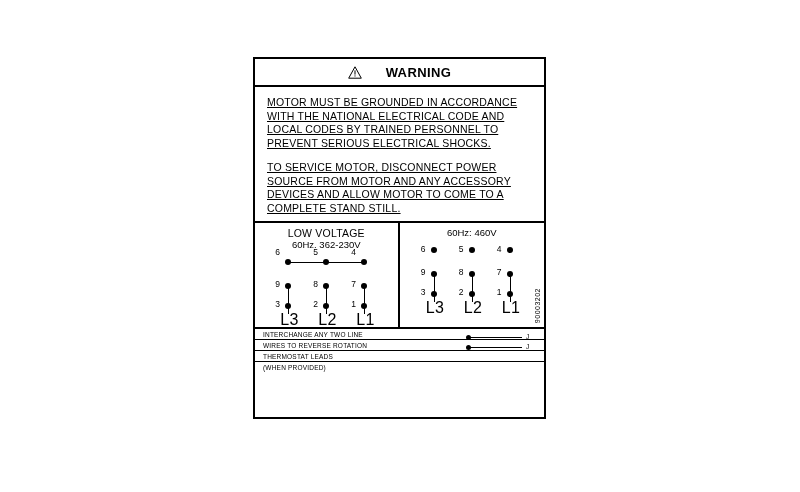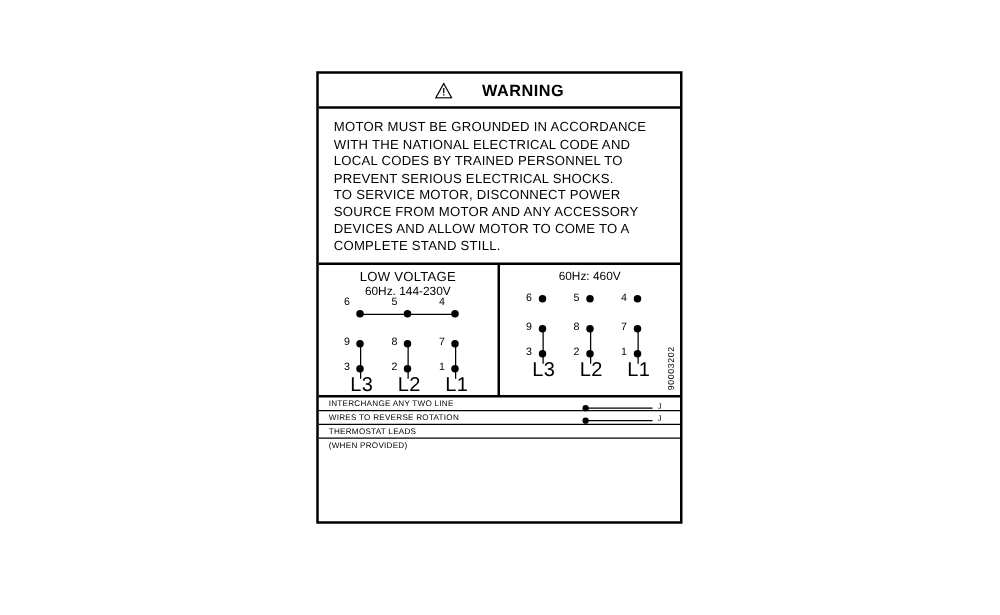--- a/index.html
+++ b/index.html
@@ -54,22 +54,23 @@
     padding: 9px 12px 6px 12px;
     border-bottom: 2px solid #000;
     min-height: 108px;
     box-sizing: border-box;
   }
   .para {
     font-size: 10.5px;
     line-height: 13.5px;
     letter-spacing: 0.2px;
     white-space: pre-line;
-  }
-  .para + .para { }
+    text-decoration: underline;
+  }
+  .para + .para { margin-top: 11px; }
 
   
   .panels {
     display: flex;
     border-bottom: 2px solid #000;
     height: 106px;
     box-sizing: border-box;
   }
   .panel {
     position: relative;
@@ -212,21 +213,21 @@
     <div class="para">TO SERVICE MOTOR, DISCONNECT POWER
 SOURCE FROM MOTOR AND ANY ACCESSORY
 DEVICES AND ALLOW MOTOR TO COME TO A
 COMPLETE STAND STILL.</div>
   </div>
 
   <div class="panels">
 
     <div class="panel low">
       <div class="panel-title">LOW VOLTAGE</div>
-      <div class="panel-sub">60Hz. 144-230V</div>
+      <div class="panel-sub">60Hz. 362-230V</div>
 
       <div class="diagram">
 
         <div class="wire-h" style="left:21px; top:8px; width:76px;"></div>
 
         <div class="node" style="left:18px; top:5px;"></div>
         <div class="node-label" style="left:8px; top:-6px;">6</div>
         <div class="node" style="left:56px; top:5px;"></div>
         <div class="node-label" style="left:46px; top:-6px;">5</div>
         <div class="node" style="left:94px; top:5px;"></div>

